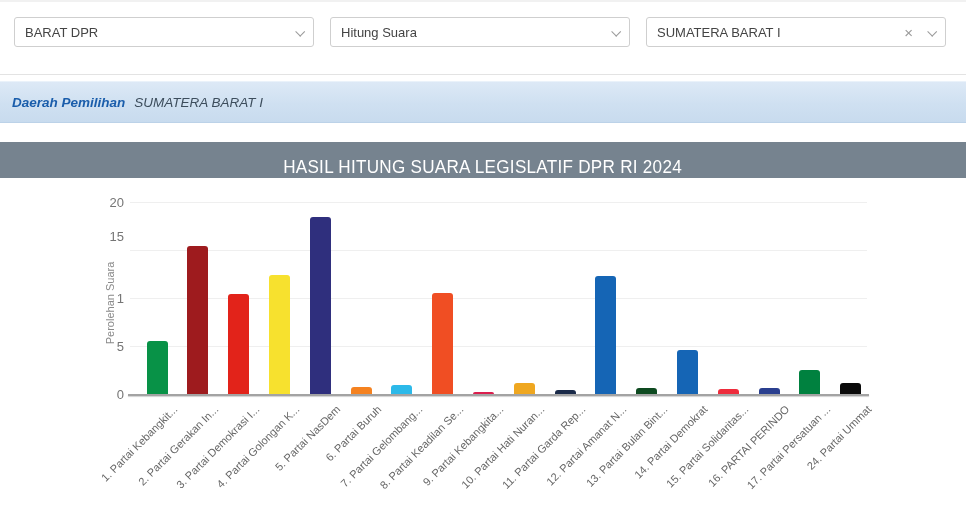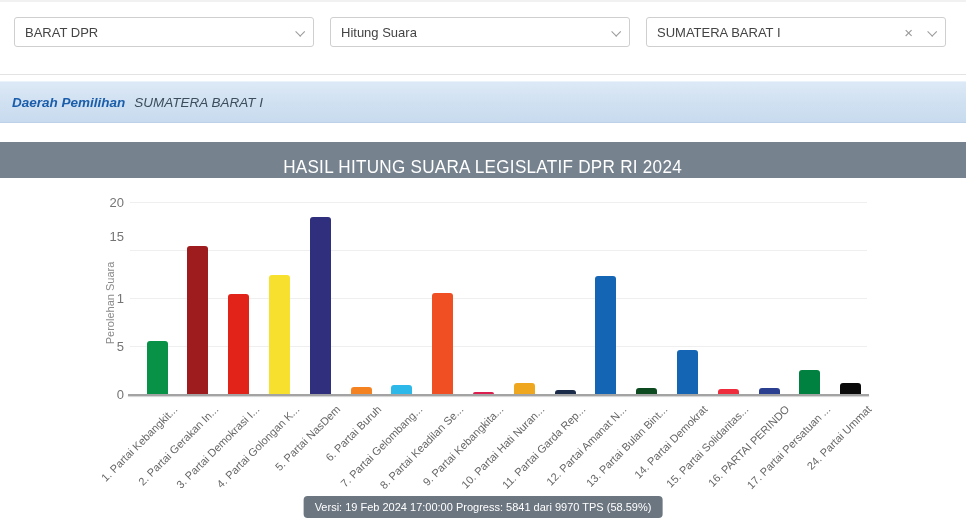--- a/index.html
+++ b/index.html
@@ -125,14 +125,13 @@
       <div class="x-label" style="left: 551.4px;">14. Partai Demokrat</div>
       <div class="bar" title="15. Partai Solidaritas...: 0.5" style="left: 717.7px; top: 211.21px; height: 4.79px; background: rgb(238, 44, 60);"></div>
       <div class="x-label" style="left: 592.2px;">15. Partai Solidaritas...</div>
       <div class="bar" title="16. PARTAI PERINDO: 0.6" style="left: 758.5px; top: 210.252px; height: 5.748px; background: rgb(42, 63, 143);"></div>
       <div class="x-label" style="left: 633px;">16. PARTAI PERINDO</div>
       <div class="bar" title="17. Partai Persatuan ...: 2.5" style="left: 799.3px; top: 192.05px; height: 23.95px; background: rgb(0, 129, 63);"></div>
       <div class="x-label" style="left: 673.8px;">17. Partai Persatuan ...</div>
       <div class="bar" title="24. Partai Ummat: 1.1" style="left: 840.1px; top: 205.462px; height: 10.538px; background: rgb(10, 10, 10);"></div>
       <div class="x-label" style="left: 714.6px;">24. Partai Ummat</div>
     </div>
-  <div class="version-pill">Versi: 19 Feb 2024 17:00:00 Progress: 5841 dari 9970 TPS (58.59%)</div>
 </div>
 
 </body></html>

